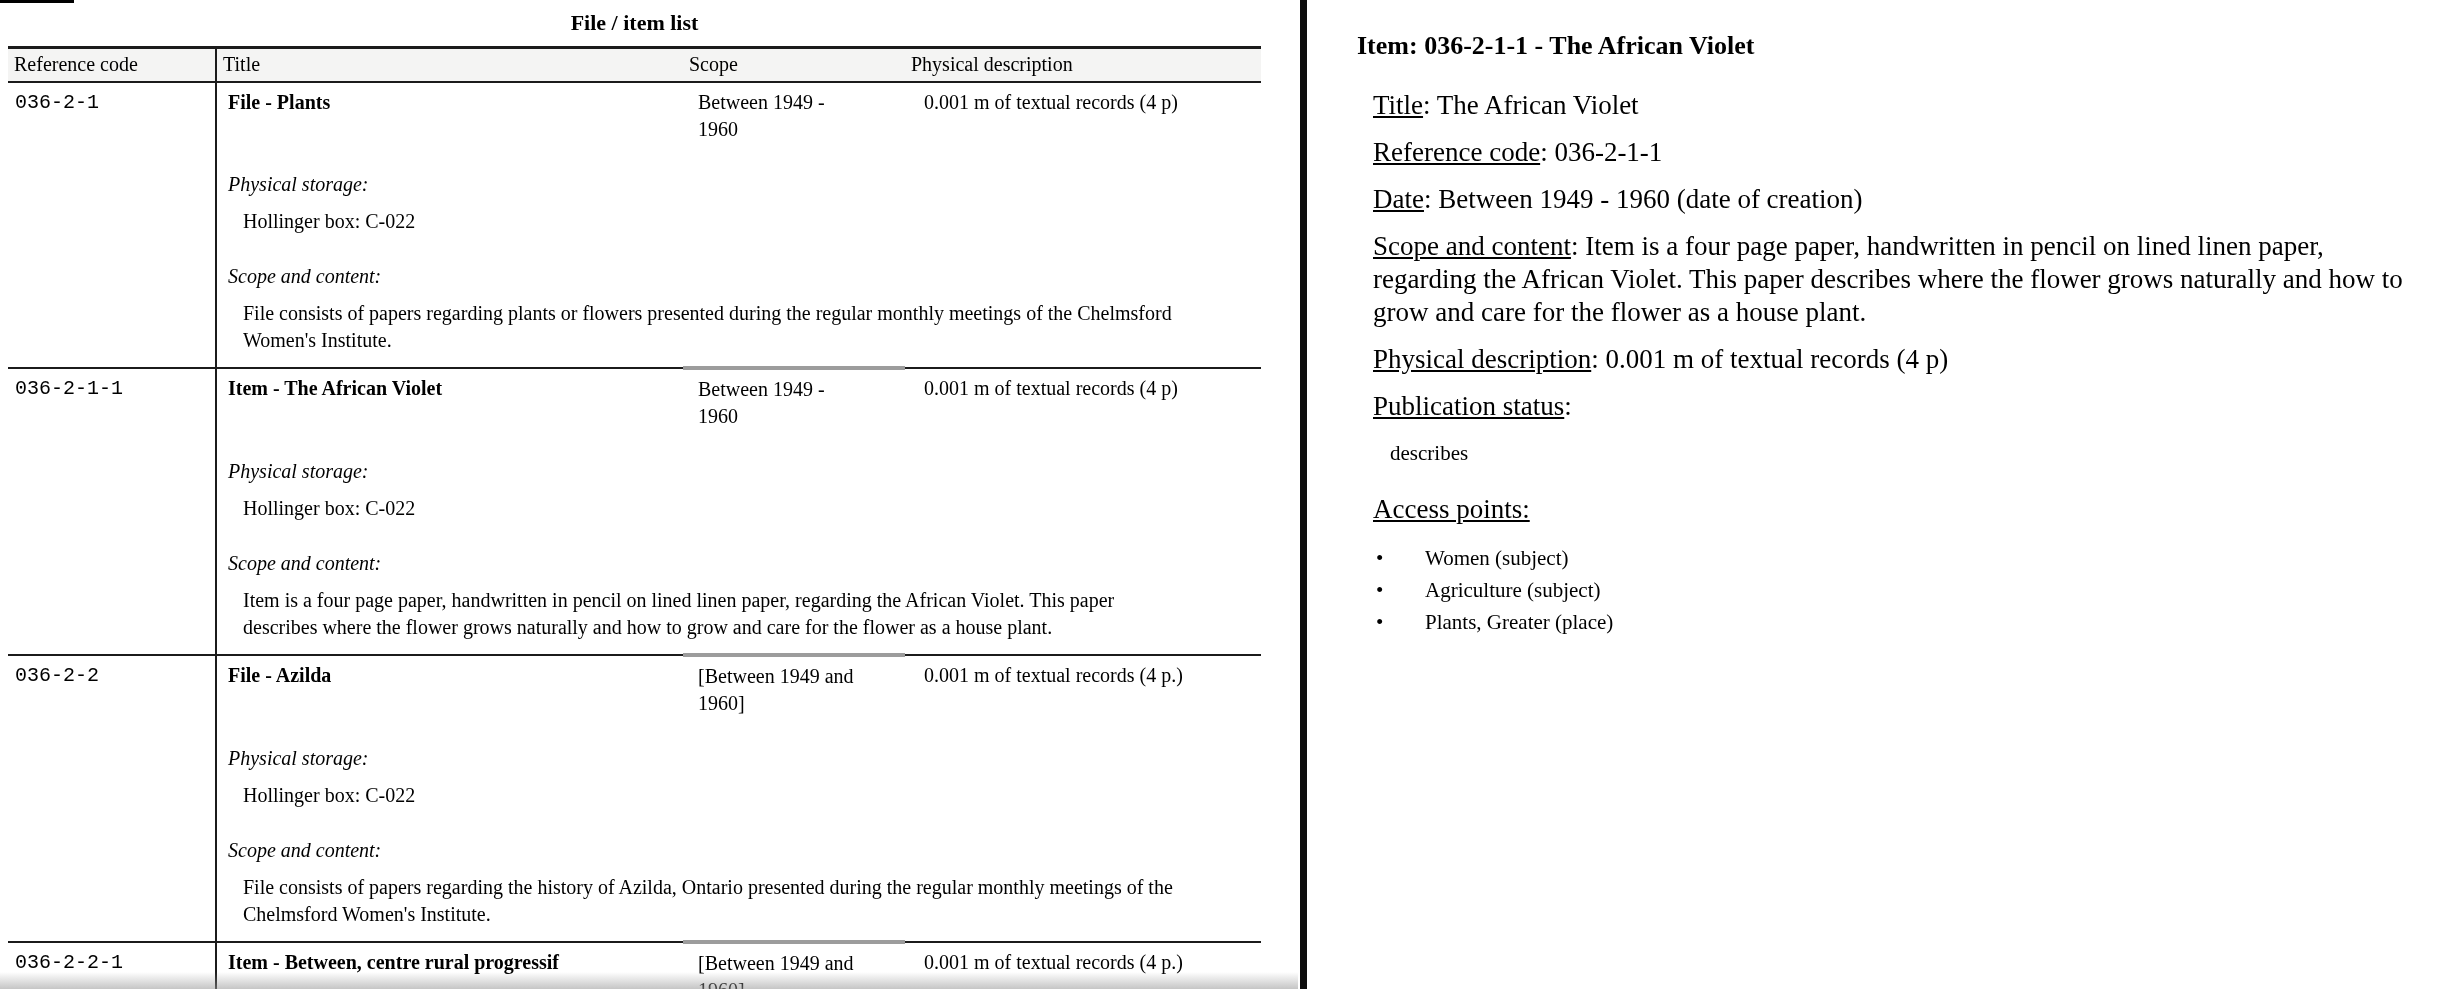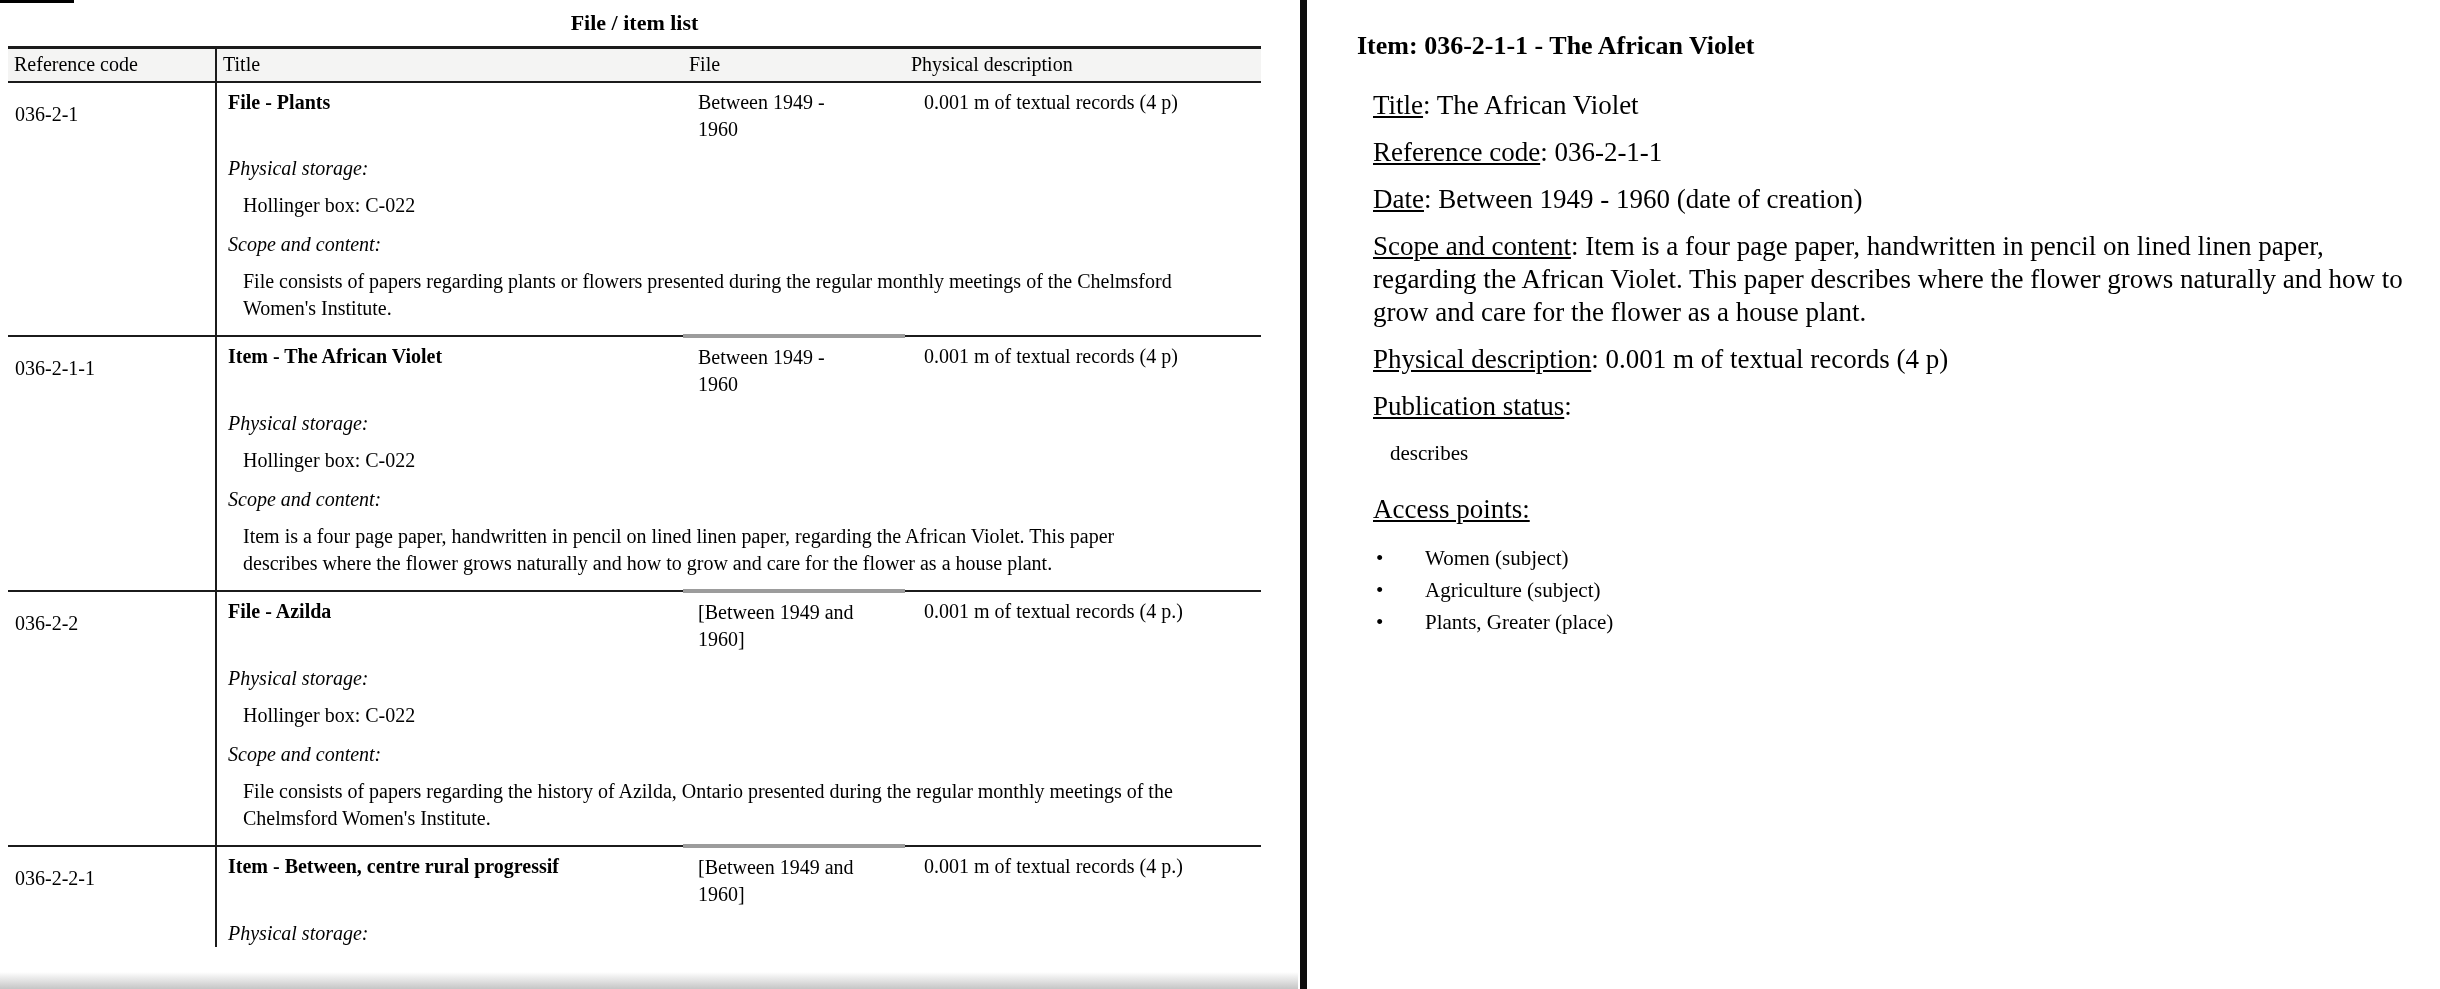--- a/index.html
+++ b/index.html
@@ -34,28 +34,28 @@
   th.h-ref   { padding-left:7px;  border-right:2px solid #1b1b1b; }
   th.h-title { padding-left:11px; }
   th.h-dates { padding-left:15px; }
   th.h-phys  { padding-left:19px; }
 
   table.filelist td { vertical-align:top; line-height:27px; }
   tr.rec-main td { border-top:2px solid #1b1b1b; }
   tr.rec-main td.dates { border-top:4px solid #9c9c9c; }
   tr.rec-main.first td, tr.rec-main.first td.dates { border-top:none; }
 
-  td.ref   { border-right:2px solid #1b1b1b; padding:18px 6px 0 7px; }
+  td.ref   { border-right:2px solid #1b1b1b; padding:6px 6px 0 7px;font-family:Liberation Mono, monospace; }
   td.ttl   { font-weight:bold; padding:6px 8px 0 11px; }
   td.dates { padding:6px 8px 0 15px; }
   td.phys  { padding:6px 6px 0 19px;margin-top:43px; }
   td.detail { padding:0; }
   .pre { white-space:pre-line; }
 
-  .blk-label { font-style:italic; margin:12px 0 0 11px;font-family:Liberation Serif, serif; }
+  .blk-label { font-style:italic; margin:28px 0 0 11px;font-family:Liberation Serif, serif; }
   .blk-value { margin:10px 0 0 26px; }
   .blk-scope { margin:10px 0 12px 26px; max-width:945px; }
 
   
   .top-stub  { position:absolute; left:0; top:0; width:74px; height:3px; background:#000; }
   .bottom-fade {
     position:absolute; left:0; top:972px; width:1298px; height:17px;
     background:linear-gradient(to bottom, rgba(160,160,160,0), rgba(150,150,150,0.55));
   }
 
@@ -82,21 +82,21 @@
     <colgroup>
         <col class="c1">
         <col class="c2">
         <col class="c3">
         <col class="c4">
       </colgroup>
     <thead>
       <tr>
         <th class="h-ref">Reference code</th>
         <th class="h-title">Title</th>
-        <th class="h-dates">File</th>
+        <th class="h-dates">Scope</th>
         <th class="h-phys">Physical description</th>
       </tr>
     </thead>
     <tbody>
 
       <tr class="rec-main first">
         <td class="ref" rowspan="2">036-2-1</td>
         <td class="ttl">File - Plants</td>
         <td class="dates">
             <div class="pre">Between 1949 -

